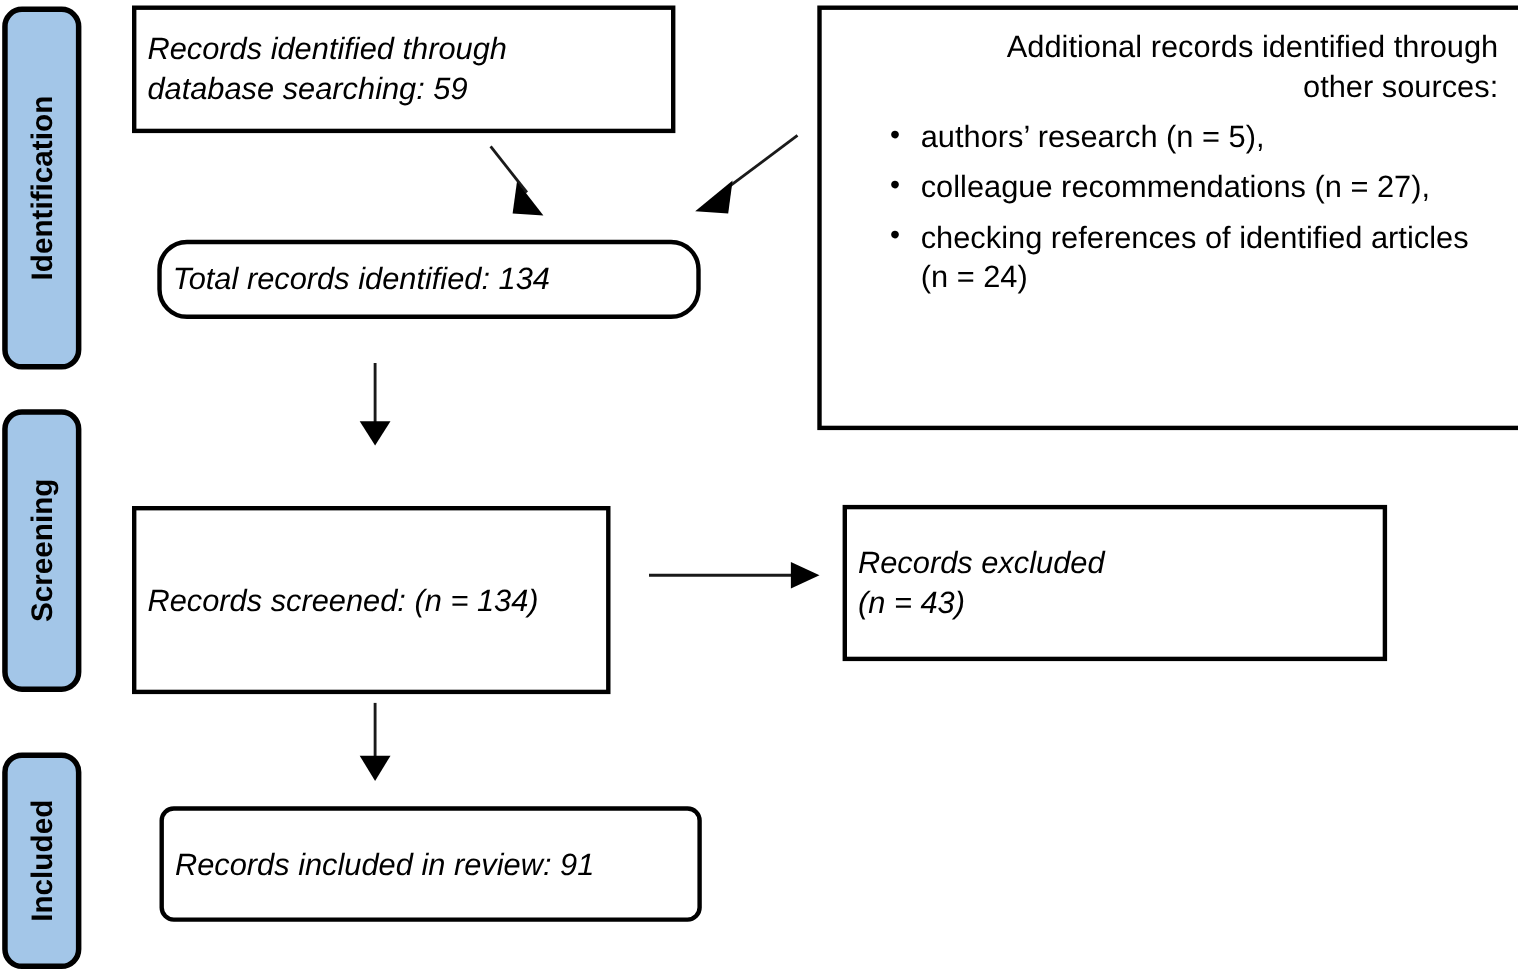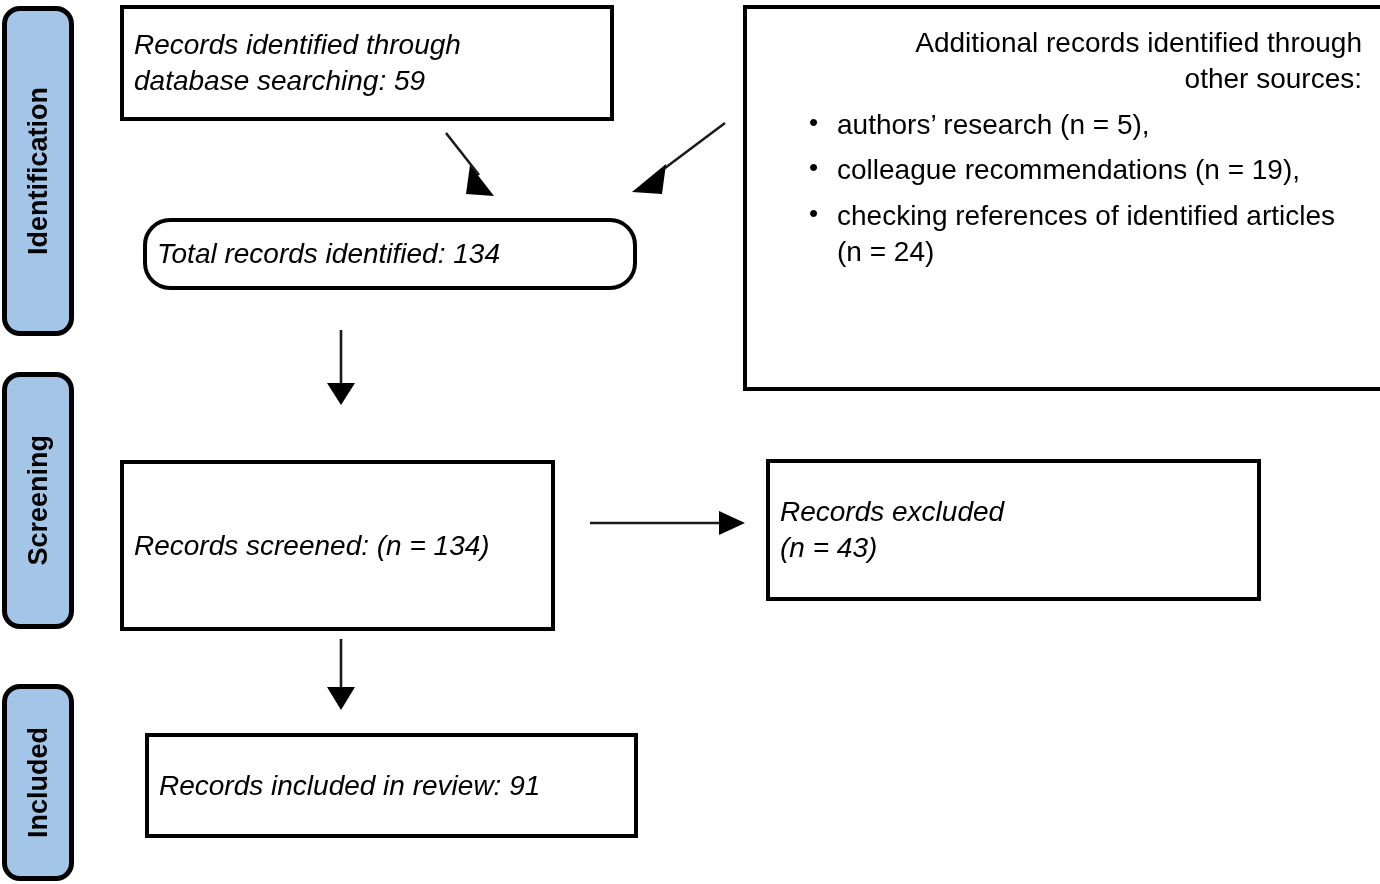--- a/index.html
+++ b/index.html
@@ -121,41 +121,41 @@
     <div class="box-text">Records identified through
 database searching: 59</div>
   </div>
 
   <div class="flow-box top-align" style="left:743px; top:5px; width:645px; height:386px;">
     <div class="box-body">
       <div class="box-head">Additional records identified through
 other sources:</div>
       <ul class="src-list">
         <li>authors’ research (n = 5),</li>
-        <li>colleague recommendations (n = 19),</li>
+        <li>colleague recommendations (n = 27),</li>
         <li>checking references of identified
 articles (n = 24)</li>
       </ul>
     </div>
   </div>
 
   <div class="flow-box" style="left:143px; top:218px; width:494px; height:72px;border-radius:27px;">
     <div class="box-text">Total records identified: 134</div>
   </div>
 
   <div class="flow-box" style="left:120px; top:460px; width:435px; height:171px;">
     <div class="box-text">Records screened: (n = 134)</div>
   </div>
 
   <div class="flow-box" style="left:766px; top:459px; width:495px; height:142px;">
     <div class="box-text">Records excluded
 (n = 43)</div>
   </div>
 
-  <div class="flow-box" style="left:145px; top:733px; width:493px; height:105px;">
+  <div class="flow-box" style="left:145px; top:733px; width:493px; height:105px;border-radius:13px;">
     <div class="box-text">Records included in review: 91</div>
   </div>
 
   <svg class="connector-layer" viewBox="0 0 1380 884" width="1380" height="884">
 
     <g>
       <line x1="446" y1="133" x2="479" y2="175" stroke="#1a1a1a" stroke-width="2.6"></line>
       <polygon points="470,165 494,196 466,194" fill="#000000"></polygon>
     </g>
 

